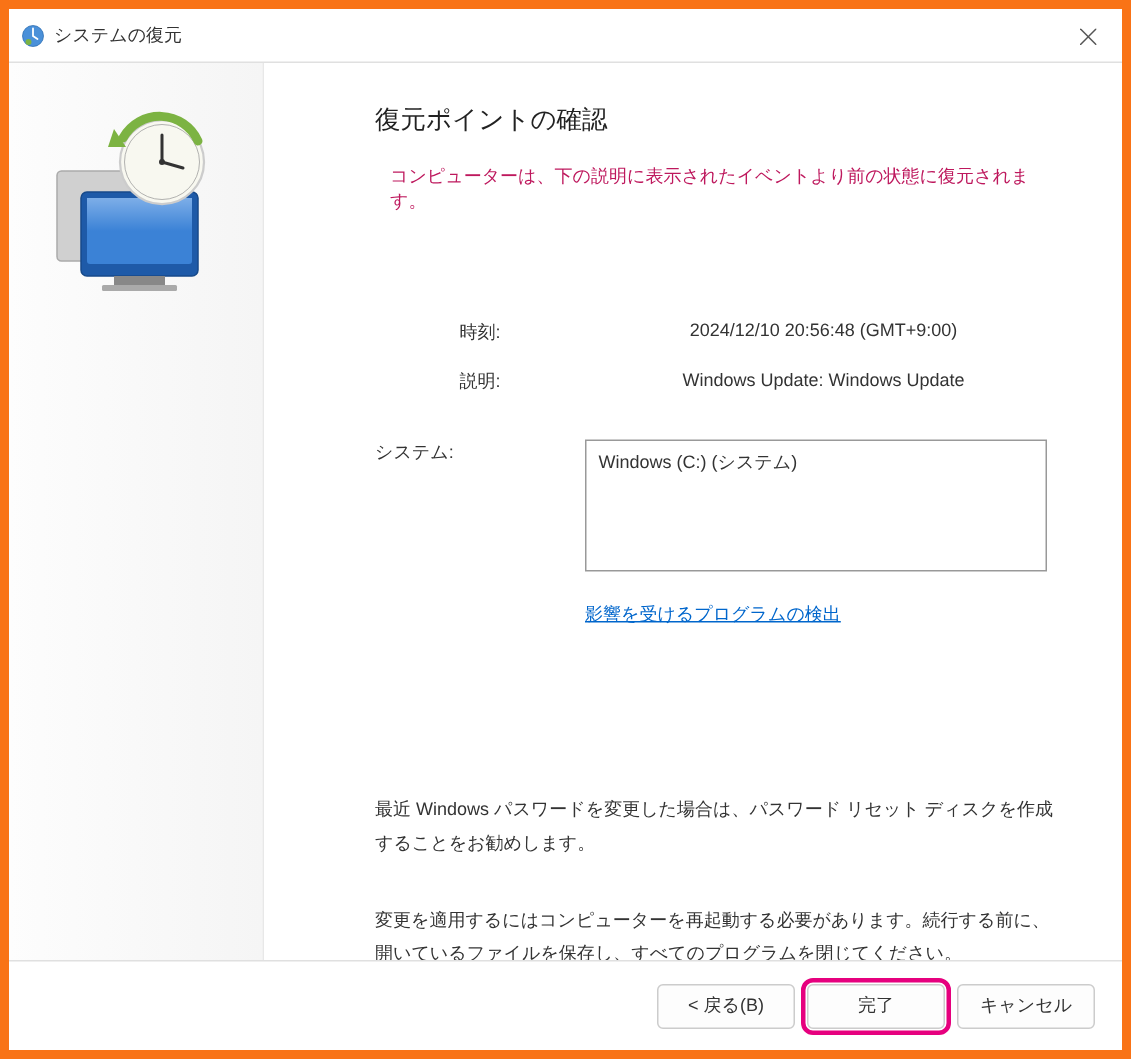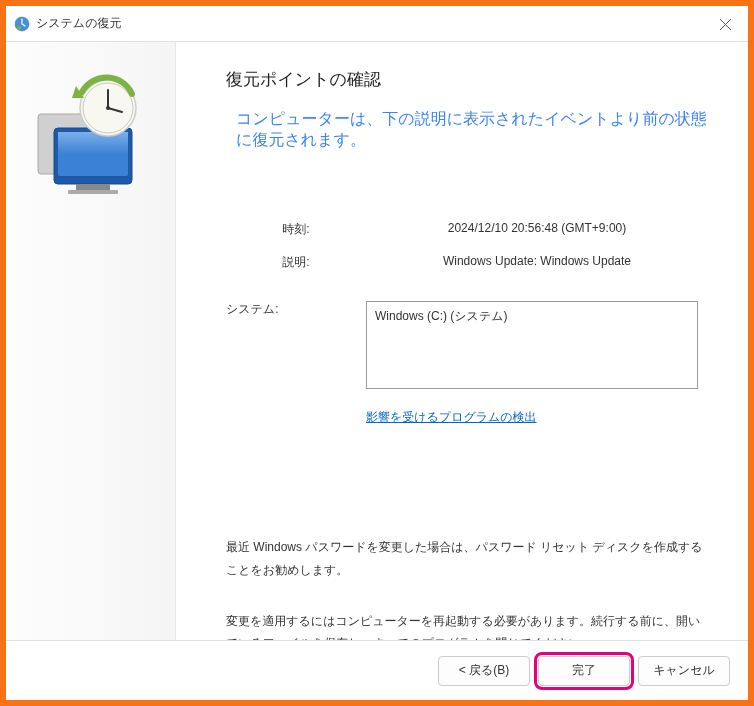--- a/index.html
+++ b/index.html
@@ -51,20 +51,21 @@
       align-items: center;
       justify-content: center;
       cursor: pointer;
       color: #666;
       font-size: 13px;
     }
     .content {
       flex: 1;
       display: flex;
       overflow: hidden;
+      gap: 24px;
     }
     .sidebar {
       width: 170px;
       background: linear-gradient(to right, #fdfdfd, #f5f5f5);
       border-right: 1px solid #e8e8e8;
       padding: 20px 10px;
       display: flex;
       justify-content: center;
       align-items: flex-start;
     }
@@ -78,22 +79,22 @@
       padding: 26px 40px 20px 50px;
       color: #333;
     }
     .heading {
       font-size: 17px;
       font-weight: normal;
       color: #222;
       margin-bottom: 18px;
     }
     .intro {
-      font-size: 16px;
-      color: #3b82f6;
+      font-size: 12px;
+      color: #be185d;
       margin-left: 10px;
       margin-bottom: 70px;
     }
     .info-row {
       display: flex;
       margin-bottom: 16px;
       font-size: 12px;
       text-align: center;
     }
     .info-label {

